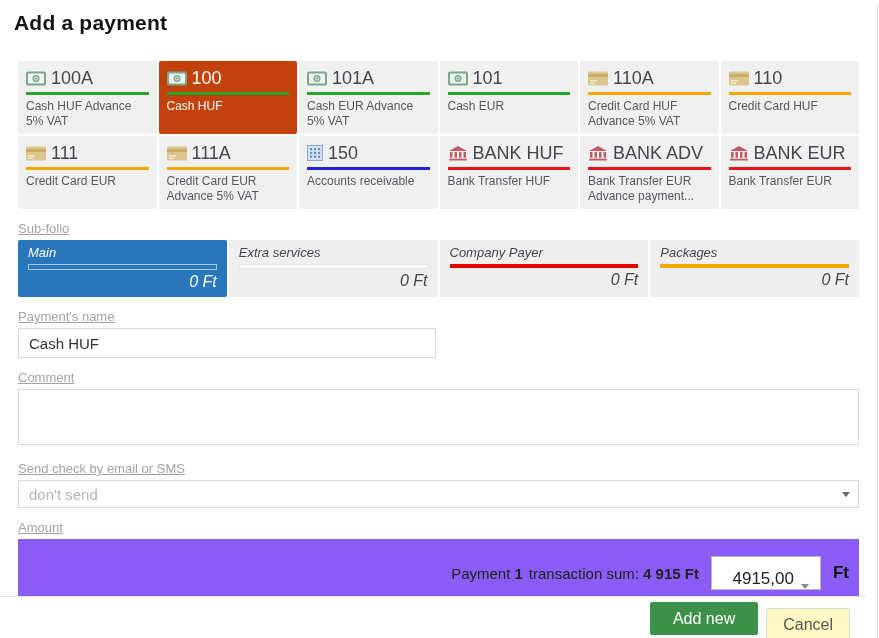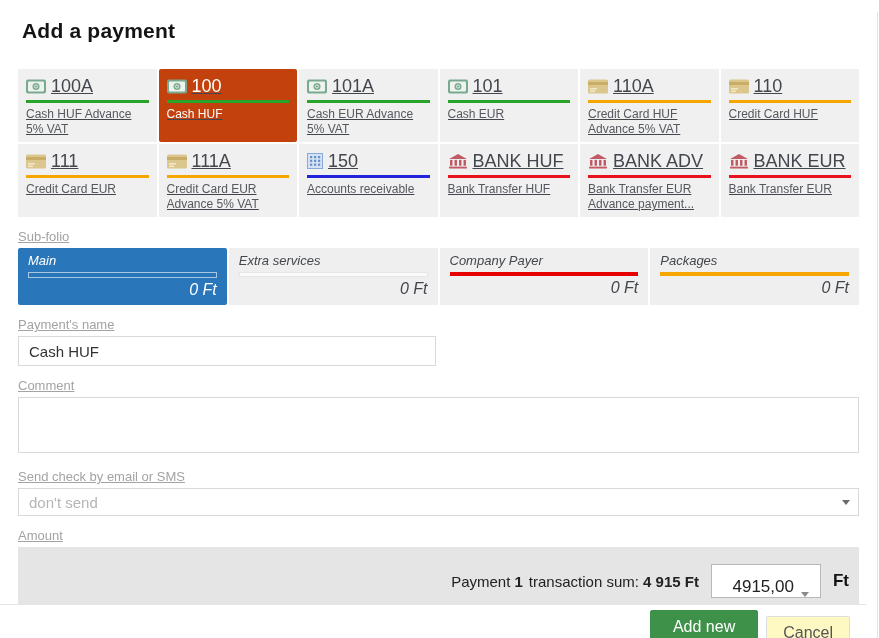--- a/index.html
+++ b/index.html
@@ -9,26 +9,26 @@
     font-family:"Liberation Sans", sans-serif;
     color:#43464d; overflow:hidden;
   }
   .dialog {
     position:relative; width:878px; height:637px;
     border-right:1px solid #e4e4e4; border-bottom:1px solid #e4e4e4;
     background:#fff;
   }
   .page-title {
     font-size:21px; font-weight:700; color:#141414;
-    margin:12px; padding:7px 0 0 10px; letter-spacing:0.2px;
+    margin:4px; padding:7px 0 0 10px; letter-spacing:0.2px;
   }
   .content { padding:0 18px; }
 
   
-  .pm-grid { display:grid; grid-template-columns:repeat(6,1fr); gap:2px; margin-top:26px;text-decoration:underline; }
+  .pm-grid { display:grid; grid-template-columns:repeat(6,1fr); gap:2px; margin-top:26px; }
   .pm-tile { background:#f0f0f0; padding:6px 8px 5px; cursor:pointer; min-height:64px; }
   .pm-tile.selected { background:#c2410c; border-radius:2px; }
   .pm-head { display:flex; align-items:center; gap:5px; height:22px; }
   .pm-icon { width:20px; height:15px; flex:none; }
   .pm-icon.sq { width:16px; height:16px; }
   .pm-code { font-size:18px; color:#43464d; white-space:nowrap; }
   .pm-tile.selected .pm-code { color:#fff; }
   .pm-line { height:3px; margin:3px 0 4px; }
   .accent-green  { background:#28a428; }
   .accent-orange { background:#f7a600; }
@@ -71,21 +71,21 @@
     font-family:"Liberation Sans", sans-serif; outline:none;
   }
   .dd-arrow {
     position:absolute; right:9px; top:12px; width:0; height:0; pointer-events:none;
     border-left:4px solid transparent; border-right:4px solid transparent;
     border-top:5px solid #6a6a6a;
   }
 
   
   .amount-banner {
-    background:#e5e5e5; height:68px; display:flex; align-items:center;
+    background:#8b5cf6; height:68px; display:flex; align-items:center;
     justify-content:flex-end; padding:0 10px; gap:12px;
   }
   .amt-text { font-size:15px; color:#222; }
   .amt-text b { font-weight:700; }
   .amt-sep { display:inline-block; width:6px; }
   .amt-input-wrap {
     background:#fff; border:1px solid #b9b9b9; height:34px; width:110px;
     display:flex; align-items:flex-end;
   }
   .amt-input {

